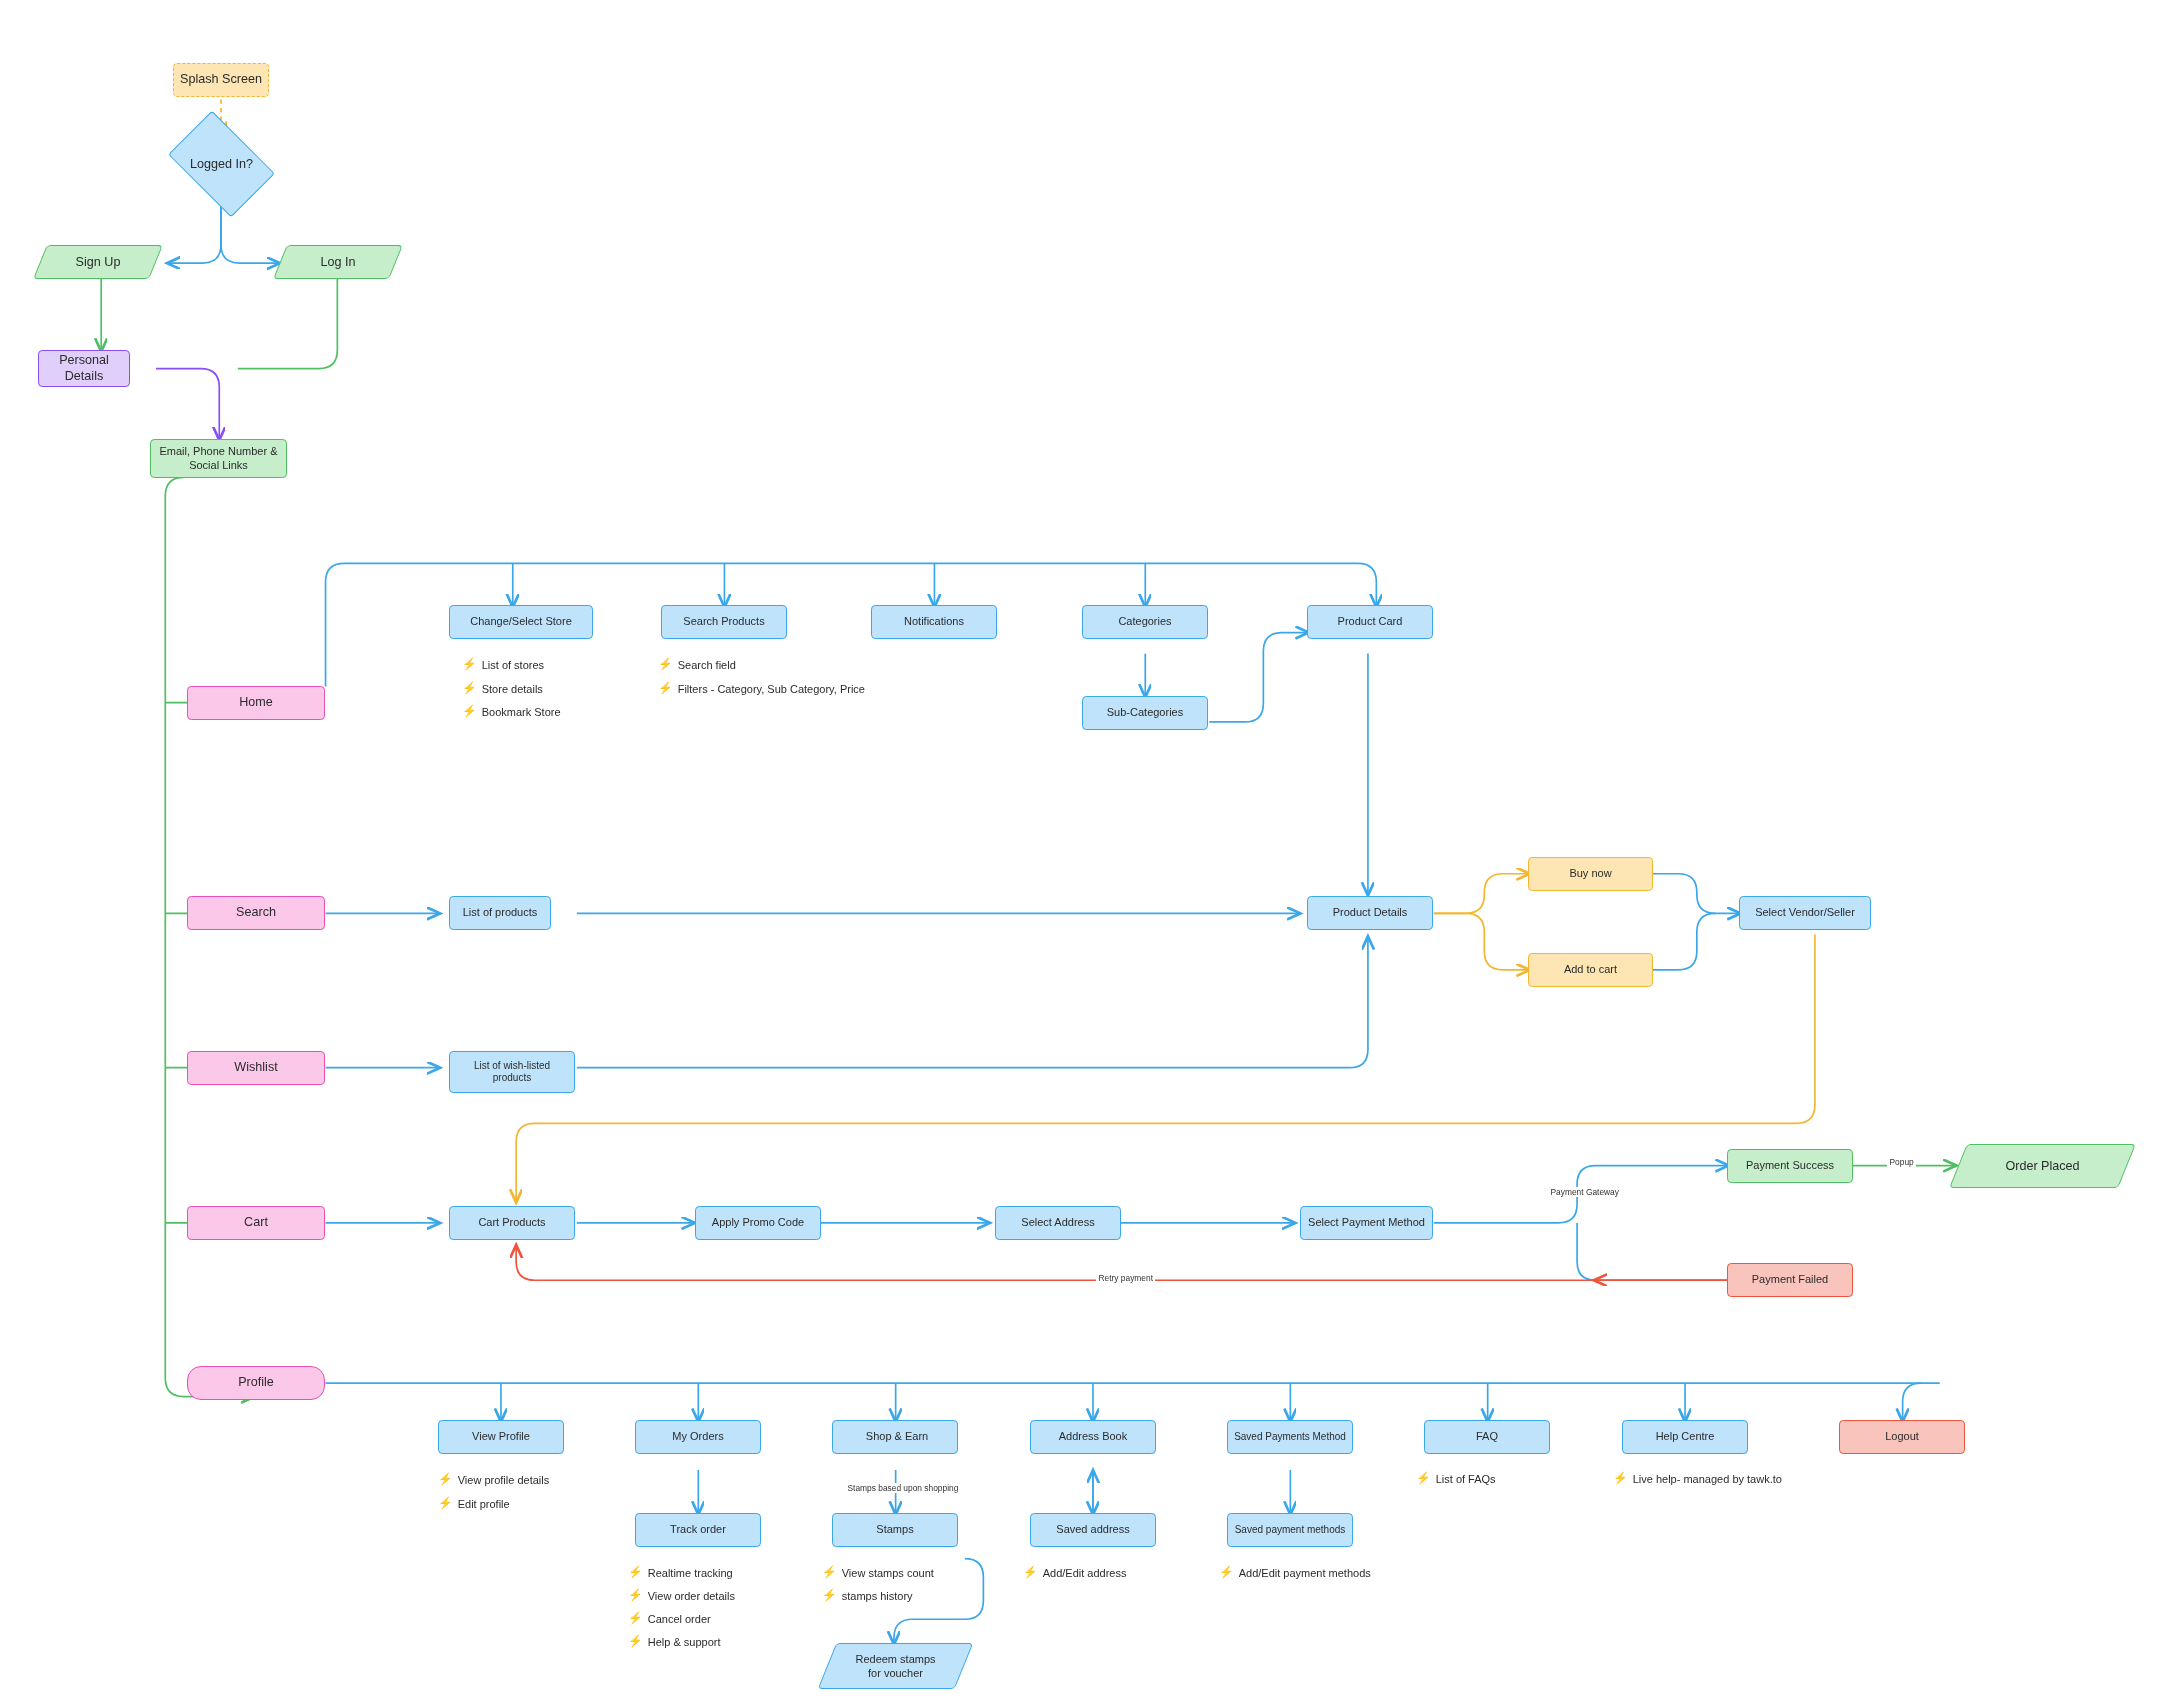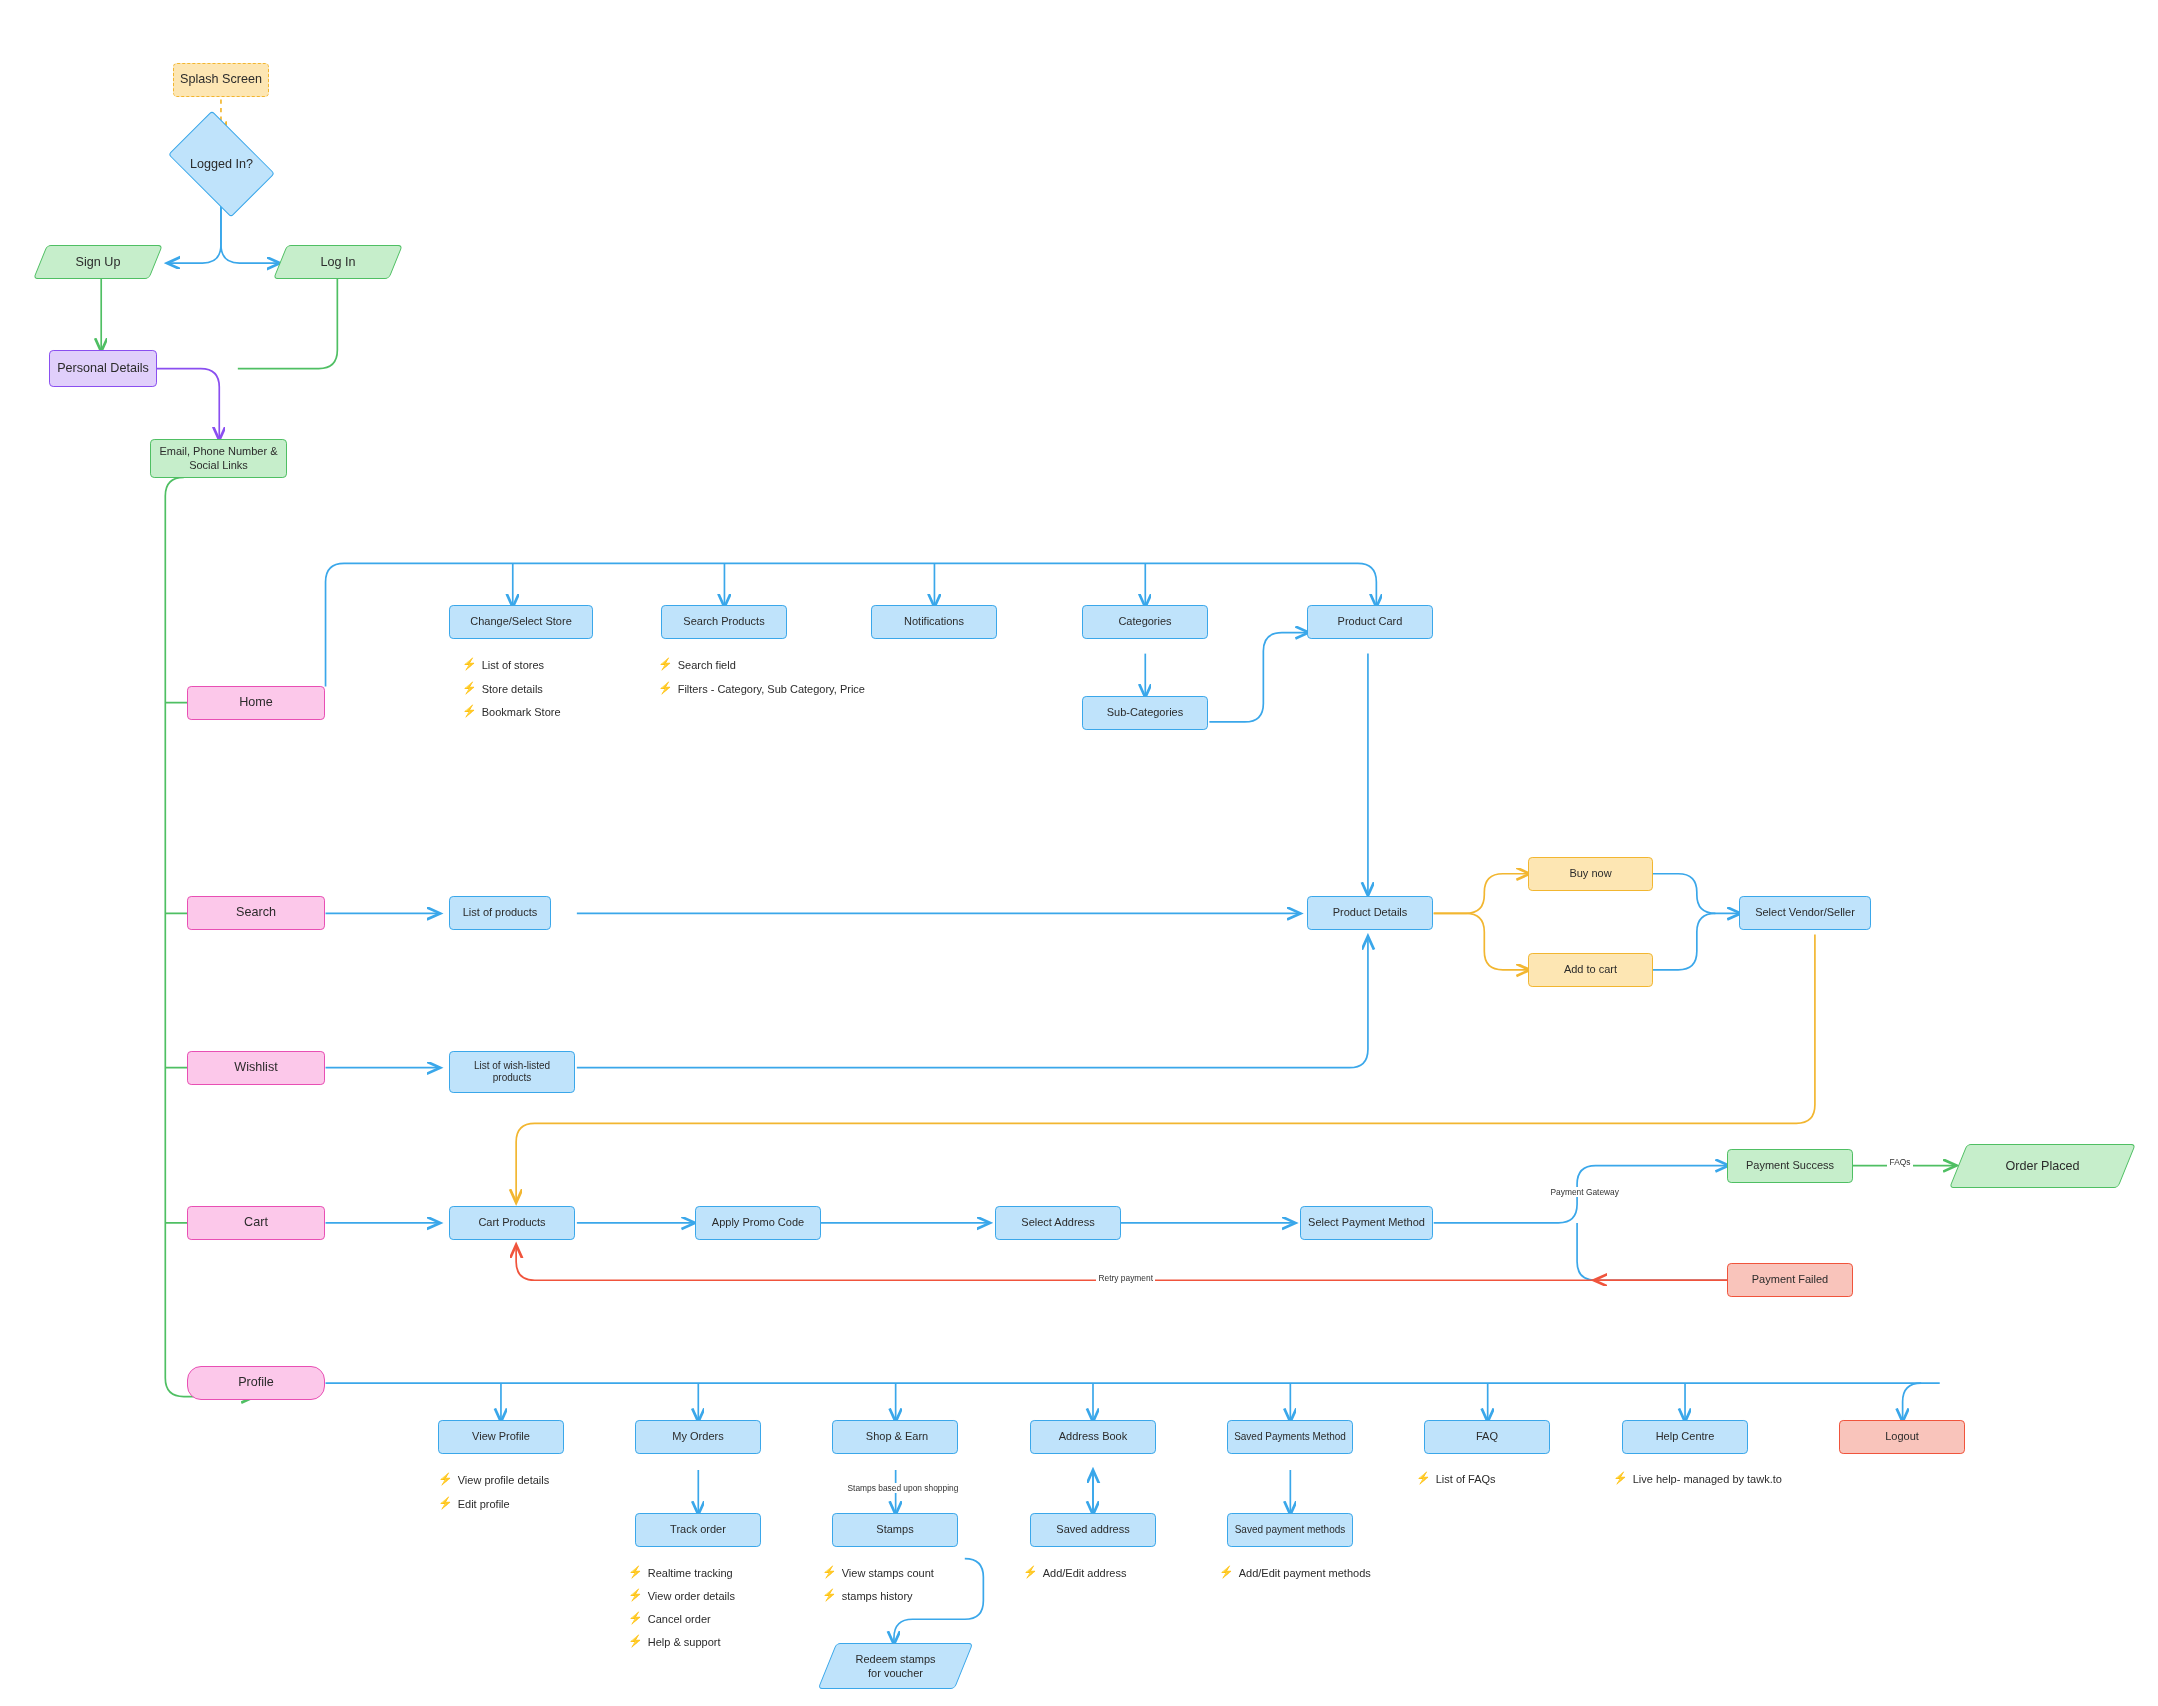--- a/index.html
+++ b/index.html
@@ -161,21 +161,21 @@
   <div class="para green" style="left:40px;top:245px;width:116px;height:34px;">
     <div class="pshape"></div>
     <span class="plabel">Sign Up</span>
   </div>
 
   <div class="para green" style="left:280px;top:245px;width:116px;height:34px;">
     <div class="pshape"></div>
     <span class="plabel">Log In</span>
   </div>
 
-  <div class="node n-purple" style="left:49px;top:350px;width:108px;height:37px;">
+  <div class="node n-purple" style="left:38px;top:350px;width:92px;height:37px;">
     <span>Personal Details</span>
   </div>
 
   <div class="node n-green" style="left:150px;top:439px;width:137px;height:39px;font-size:11px;">
     <span>Email, Phone Number &amp; Social Links</span>
   </div>
 
   <div class="node n-pink" style="left:187px;top:686px;width:138px;height:34px;">
     <span>Home</span>
   </div>
@@ -273,21 +273,21 @@
   </div>
   <div class="para green" style="left:1958px;top:1144px;width:169px;height:44px;">
     <div class="pshape"></div>
     <span class="plabel">Order Placed</span>
   </div>
 
   <div class="elabel" style="left:1548px;top:1187px;">
     <span>Payment Gateway</span>
   </div>
   <div class="elabel" style="left:1887px;top:1157px;">
-    <span>FAQs</span>
+    <span>Popup</span>
   </div>
   <div class="elabel" style="left:1096px;top:1273px;">
     <span>Retry payment</span>
   </div>
   <div class="elabel" style="left:845px;top:1483px;">
     <span>Stamps based upon shopping</span>
   </div>
 
   <div class="node n-blue" style="left:438px;top:1420px;width:126px;height:34px;font-size:11px;">
     <span>View Profile</span>

